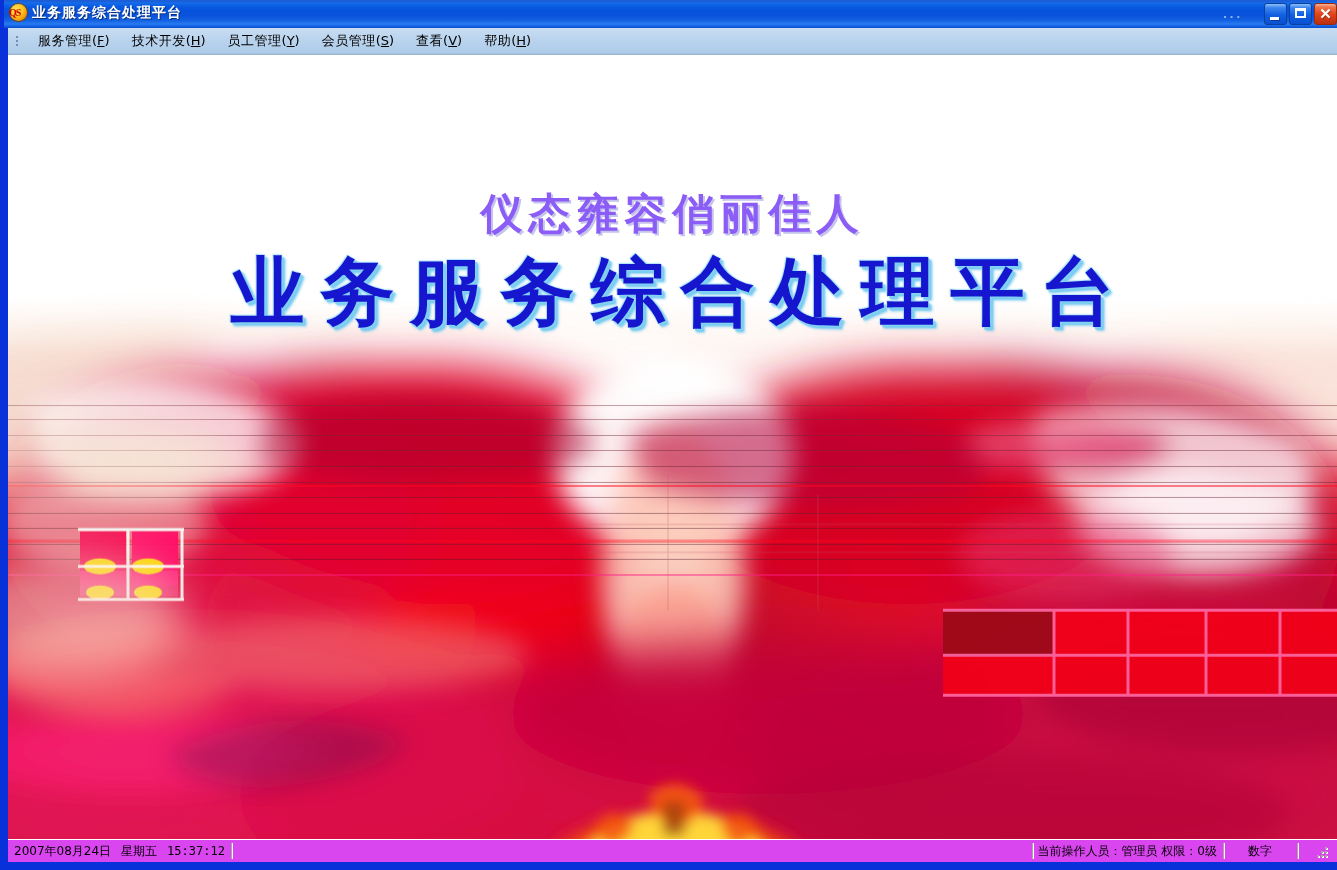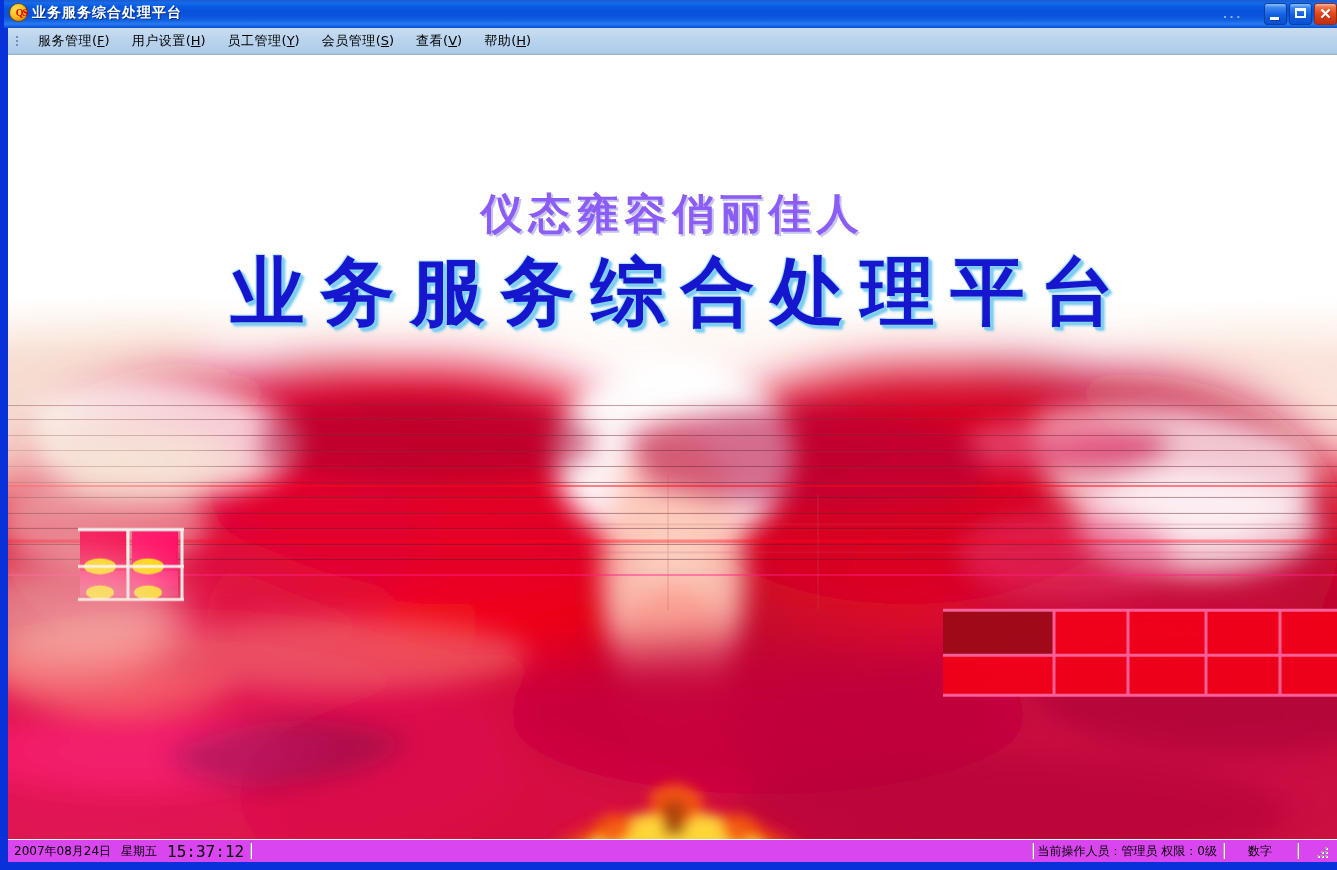--- a/index.html
+++ b/index.html
@@ -35,21 +35,21 @@
   #titlebar:before{
     content:"";position:absolute;left:0;top:0;width:100%;height:2px;
     background:#1b5fd8;
   }
   .tb-icon{
     position:absolute;left:6px;top:4px;width:17px;height:17px;
     border-radius:50%;
     background:radial-gradient(circle at 35% 30%, #ffe14d 0%, #ffc020 45%, #e88b00 80%, #a85c00 100%);
     box-shadow:0 0 0 1px #7a4400;
     color:#d00000;font-size:10px;font-weight:bold;
-    line-height:17px;text-align:right;
+    line-height:17px;text-align:left;
     font-family:"Liberation Serif",serif;
     letter-spacing:-1px;
     text-indent:-1px;
   }
   .tb-title{
     position:absolute;left:28px;top:4px;
     color:#ffffff;font-size:14px;font-weight:bold;
     font-family:"DejaVu Sans","Liberation Sans",sans-serif;
     text-shadow:1px 1px 0 rgba(0,0,0,.45);
     letter-spacing:1px;
@@ -186,21 +186,21 @@
   .sb-info{ flex:0 0 auto; }
   .sb-spacer{ flex:1 1 auto; }
   .sb-user{ flex:0 0 auto;justify-content:flex-end; }
   .sb-num{ flex:0 0 auto; width:62px; justify-content:center;align-items:center; }
   .sb-end{ flex:0 0 auto; width:28px; }
   .sb-grip{
     width:14px;height:14px;position:relative;margin-left:auto;margin-right:1px;
     align-self:flex-end;margin-bottom:2px;
   }
   .sb-grip i{position:absolute;display:block;width:2px;height:2px;background:#aca899;box-shadow:1px 1px 0 #ffffff;}
-  .mono{font-family:"DejaVu Sans Mono","Liberation Mono",monospace;font-size:16px;}
+  .mono{font-family:"DejaVu Sans Mono","Liberation Mono",monospace;font-size:12px;}
   .sb-seg{margin-right:10px;}
   .sb-seg:last-child{margin-right:0;}
 </style>
 </head>
 <body>
 
 <div id="window">
 
   <div id="titlebar">
     <div class="tb-icon">QS</div>
@@ -222,21 +222,21 @@
   <div id="menubar">
     <span class="menu-grip">
         <i></i>
         <i></i>
         <i></i>
       </span>
     <div class="menu-item">
       <span class="mn">服务管理</span><span>(</span><span class="acc">F</span><span>)</span>
     </div>
     <div class="menu-item">
-      <span class="mn">用户设置</span><span>(</span><span class="acc">H</span><span>)</span>
+      <span class="mn">技术开发</span><span>(</span><span class="acc">H</span><span>)</span>
     </div>
     <div class="menu-item">
       <span class="mn">员工管理</span><span>(</span><span class="acc">Y</span><span>)</span>
     </div>
     <div class="menu-item">
       <span class="mn">会员管理</span><span>(</span><span class="acc">S</span><span>)</span>
     </div>
     <div class="menu-item">
       <span class="mn">查看</span><span>(</span><span class="acc">V</span><span>)</span>
     </div>

